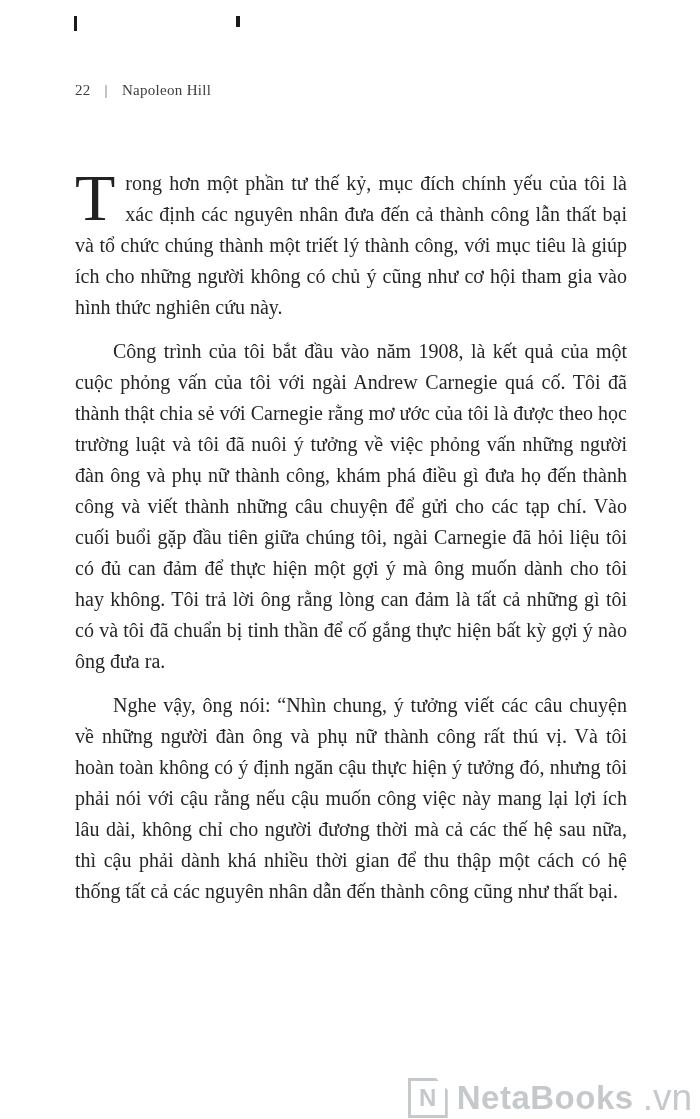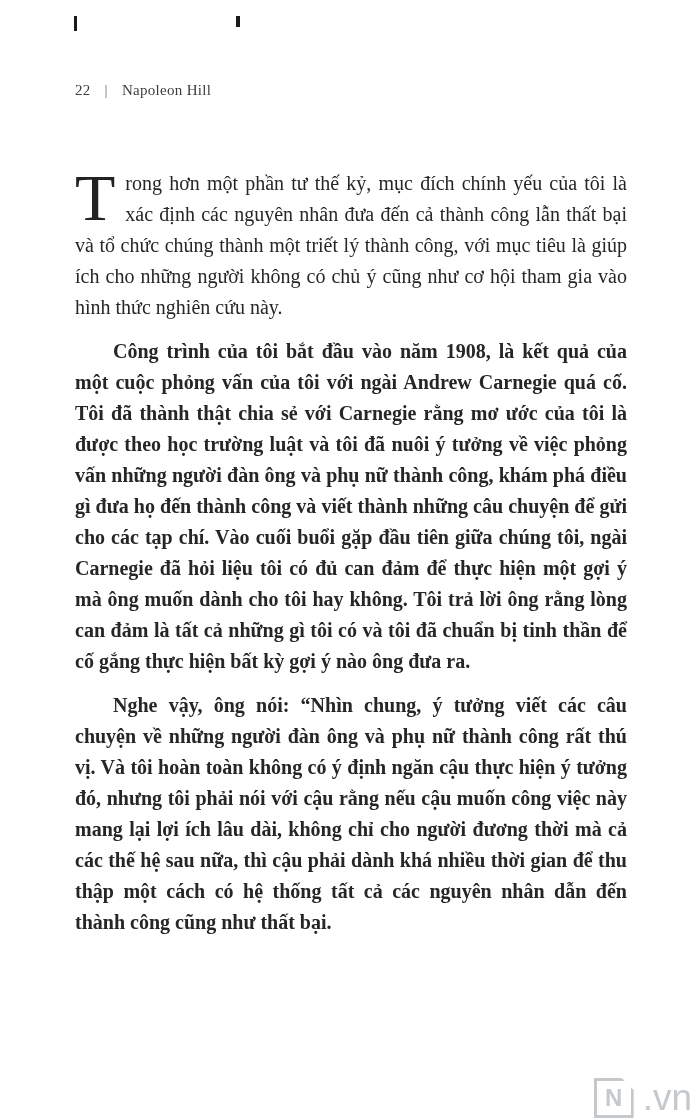--- a/index.html
+++ b/index.html
@@ -32,21 +32,21 @@
     position: absolute;
     top: 152px;
     left: 75px;
     width: 552px;
     font-size: 20px;
     line-height: 31px;
     color: #262626;
     text-align: justify;
   }
   .para { margin: 0 0 13px 0; }
-  .para.indent { text-indent: 38px; font-weight: bold; }
+  .para.indent { text-indent: 38px; }
   .dropcap {
     float: left;
     font-size: 66px;
     line-height: 52px;
     padding: 4px 10px 0 0;
     color: #222222;
   }
 
   .watermark {
     position: absolute;
@@ -87,16 +87,17 @@
   </header>
 
   <main class="body-text">
     <p class="para first"><span class="dropcap">T</span><span>rong hơn một phần tư thế kỷ, mục đích chính yếu của tôi là xác định các nguyên nhân đưa đến cả thành công lẫn thất bại và tổ chức chúng thành một triết lý thành công, với mục tiêu là giúp ích cho những người không có chủ ý cũng như cơ hội tham gia vào hình thức nghiên cứu này.</span></p>
     <p class="para indent">Công trình của tôi bắt đầu vào năm 1908, là kết quả của một cuộc phỏng vấn của tôi với ngài Andrew Carnegie quá cố. Tôi đã thành thật chia sẻ với Carnegie rằng mơ ước của tôi là được theo học trường luật và tôi đã nuôi ý tưởng về việc phỏng vấn những người đàn ông và phụ nữ thành công, khám phá điều gì đưa họ đến thành công và viết thành những câu chuyện để gửi cho các tạp chí. Vào cuối buổi gặp đầu tiên giữa chúng tôi, ngài Carnegie đã hỏi liệu tôi có đủ can đảm để thực hiện một gợi ý mà ông muốn dành cho tôi hay không. Tôi trả lời ông rằng lòng can đảm là tất cả những gì tôi có và tôi đã chuẩn bị tinh thần để cố gắng thực hiện bất kỳ gợi ý nào ông đưa ra.</p>
     <p class="para indent">Nghe vậy, ông nói: “Nhìn chung, ý tưởng viết các câu chuyện về những người đàn ông và phụ nữ thành công rất thú vị. Và tôi hoàn toàn không có ý định ngăn cậu thực hiện ý tưởng đó, nhưng tôi phải nói với cậu rằng nếu cậu muốn công việc này mang lại lợi ích lâu dài, không chỉ cho người đương thời mà cả các thế hệ sau nữa, thì cậu phải dành khá nhiều thời gian để thu thập một cách có hệ thống tất cả các nguyên nhân dẫn đến thành công cũng như thất bại.</p>
   </main>
 
   <div class="watermark">
     <span class="wm-icon">N</span>
+    <span class="wm-text">NetaBooks</span>
       <span class="wm-domain">.vn</span>
   </div>
 
 </div>
 
 </body></html>

